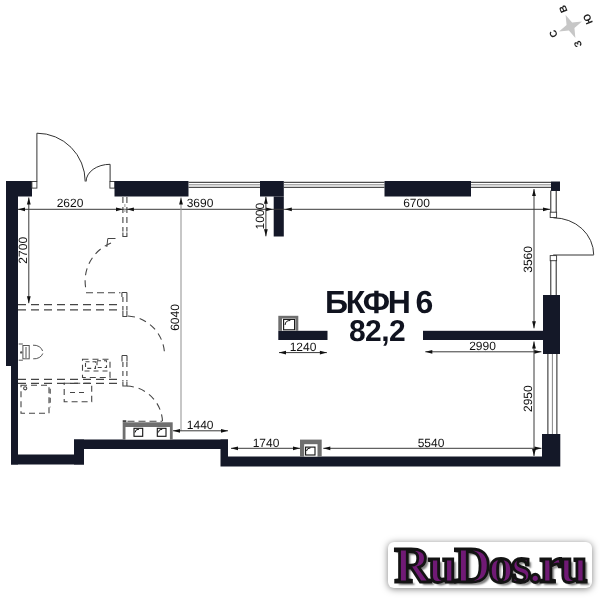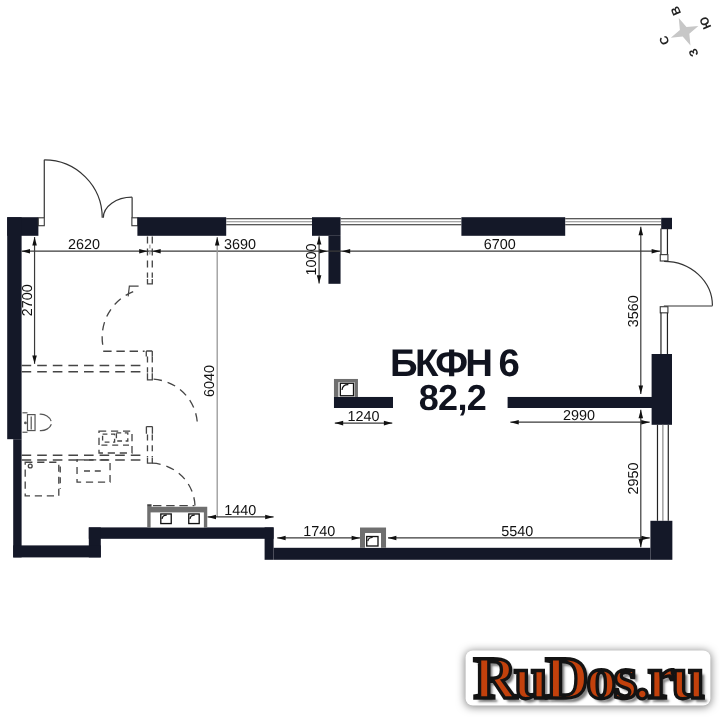--- a/index.html
+++ b/index.html
@@ -3,21 +3,21 @@
 <meta charset="utf-8">
 <style>
   html,body{margin:0;padding:0;background:#ffffff;}
   #page{position:relative;width:600px;height:600px;background:#fff;overflow:hidden;
         font-family:"Liberation Sans", sans-serif;}
   svg text{font-family:"Liberation Sans", sans-serif;}
   #wm{position:absolute;left:388px;top:542px;width:204px;height:46px;background:#fff;
       border-radius:6px;box-shadow:0 1px 7px rgba(0,0,0,0.5);display:flex;
       align-items:center;justify-content:center;}
   #wm span{font-family:"Liberation Serif", serif;font-weight:bold;font-size:50px;
-      line-height:46px;letter-spacing:-2px;color:#c2410c;-webkit-text-stroke:2.8px #131313;
+      line-height:46px;letter-spacing:-2px;color:#701a75;-webkit-text-stroke:2.8px #131313;
       text-shadow:3px 3px 2px rgba(20,20,20,0.55);}
 </style>
 </head>
 <body>
 <div id="page">
 <svg width="600" height="600" viewBox="0 0 600 600" text-rendering="geometricPrecision">
 
 <rect x="18" y="197" width="525" height="259" fill="#ffffff"></rect>
 
 <rect x="6" y="181" width="26" height="15.5" fill="#141828"></rect>

